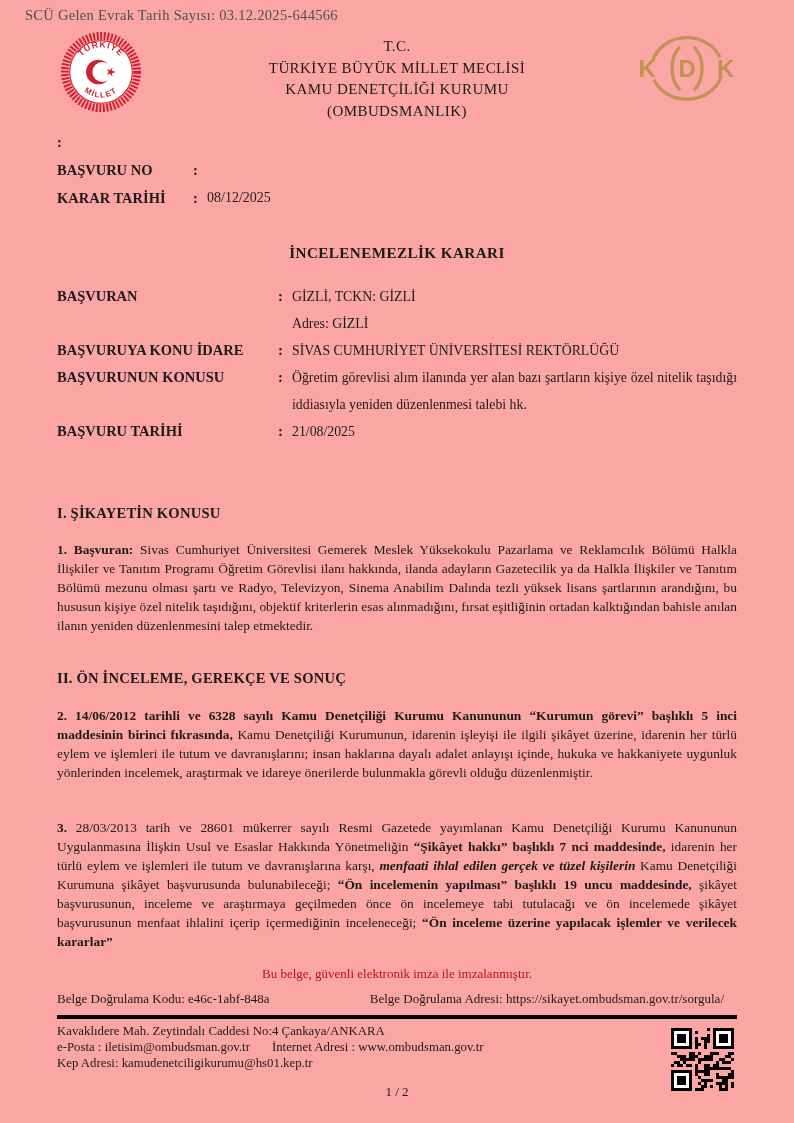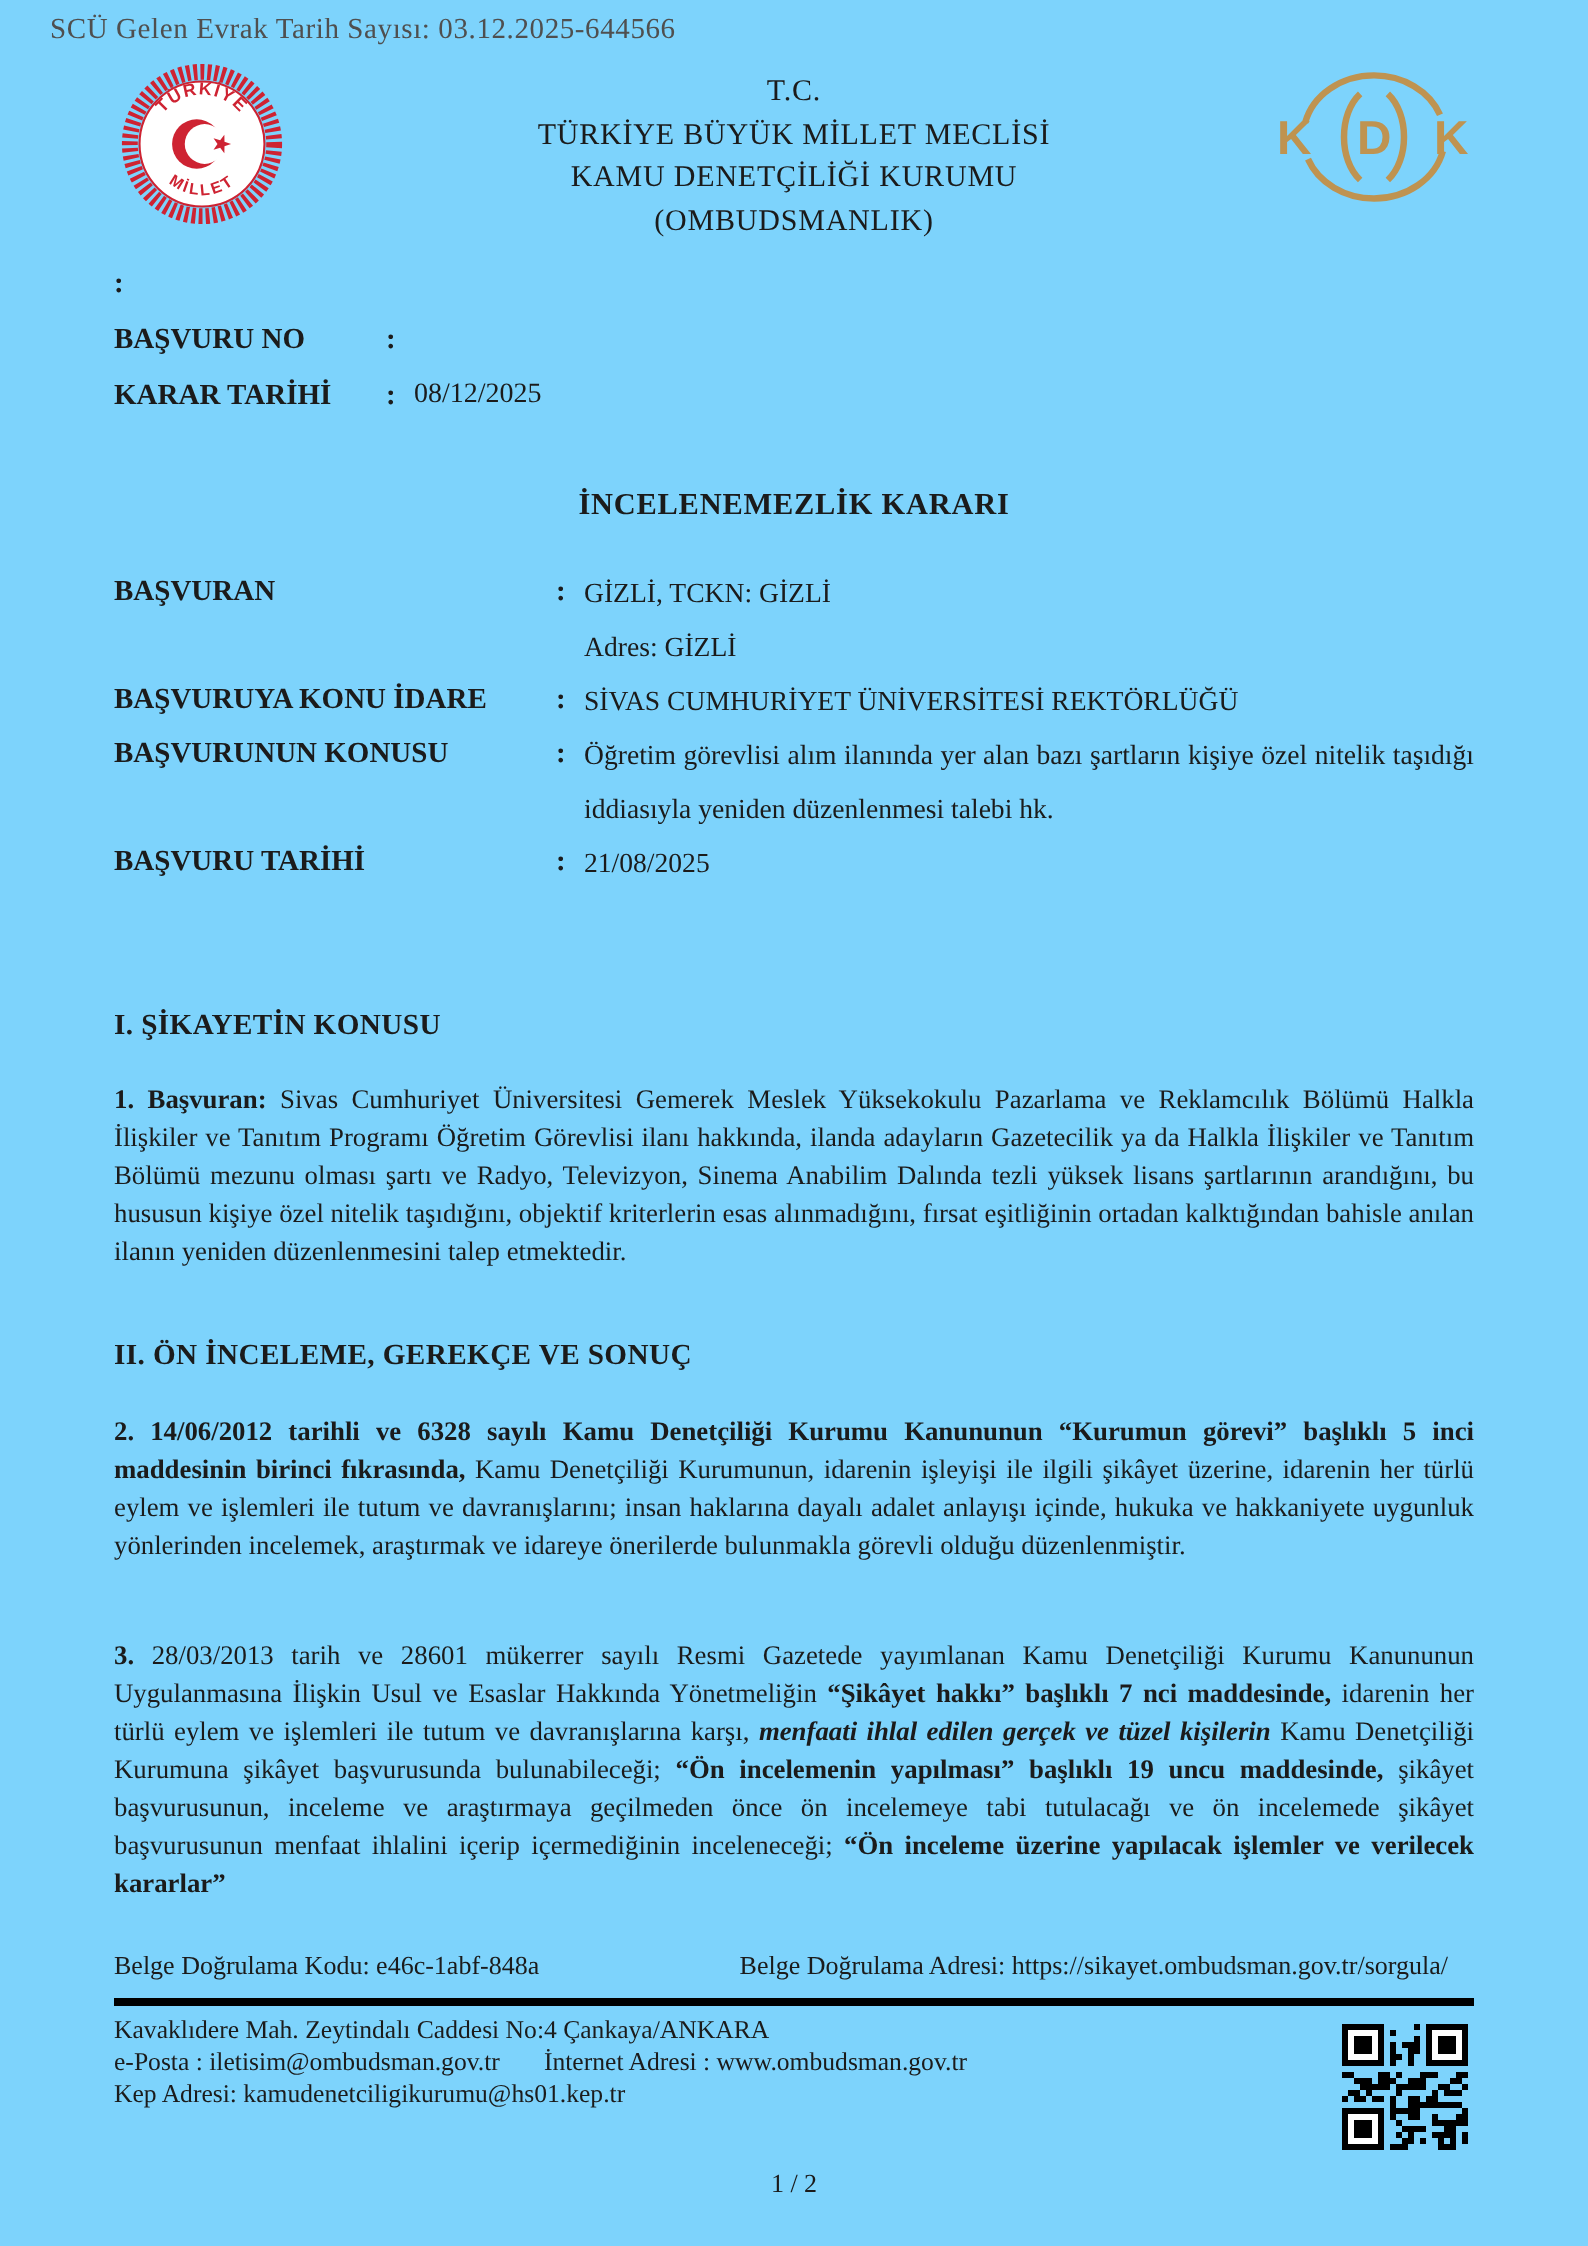--- a/index.html
+++ b/index.html
@@ -1,19 +1,19 @@
 <!DOCTYPE html>
 <html lang="tr"><head>
 <meta charset="utf-8">
 <style>
   html,body{margin:0;padding:0;background:#fff;}
   .page{
     position:relative;
     width:794px;height:1123px;
-    background:#7dd3fc;
+    background:#fca5a5;
     overflow:hidden;
     font-family:"Liberation Serif","DejaVu Serif",serif;
     color:#1b1b1b;
   }
   .abs{position:absolute;left:57px;right:57px;}
 
   
   .stamp{position:absolute;left:25px;top:7px;font-size:14.5px;color:#4f4f4f;letter-spacing:.3px;}
 
   
@@ -157,20 +157,21 @@
 
   <p class="abs par p1"><span class="b">1. Başvuran: </span><span>Sivas Cumhuriyet Üniversitesi Gemerek Meslek Yüksekokulu Pazarlama ve Reklamcılık Bölümü Halkla İlişkiler ve Tanıtım Programı Öğretim Görevlisi ilanı hakkında, ilanda adayların Gazetecilik ya da Halkla İlişkiler ve Tanıtım Bölümü mezunu olması şartı ve Radyo, Televizyon, Sinema Anabilim Dalında tezli yüksek lisans şartlarının arandığını, bu hususun kişiye özel nitelik taşıdığını, objektif kriterlerin esas alınmadığını, fırsat eşitliğinin ortadan kalktığından bahisle anılan ilanın yeniden düzenlenmesini talep etmektedir.</span></p>
 
   <div class="abs sec-head s2h">II. ÖN İNCELEME, GEREKÇE VE SONUÇ</div>
 
   <p class="abs par p2"><span class="b">2. 14/06/2012 tarihli ve 6328 sayılı Kamu Denetçiliği Kurumu Kanununun “Kurumun görevi” başlıklı 5 inci maddesinin birinci fıkrasında, </span><span>Kamu Denetçiliği Kurumunun, idarenin işleyişi ile ilgili şikâyet üzerine, idarenin her türlü eylem ve işlemleri ile tutum ve davranışlarını; insan haklarına dayalı adalet anlayışı içinde, hukuka ve hakkaniyete uygunluk yönlerinden incelemek, araştırmak ve idareye önerilerde bulunmakla görevli olduğu düzenlenmiştir.</span></p>
 
   <p class="abs par p3"><span class="b">3. </span><span>28/03/2013 tarih ve 28601 mükerrer sayılı Resmi Gazetede yayımlanan Kamu Denetçiliği Kurumu Kanununun Uygulanmasına İlişkin Usul ve Esaslar Hakkında Yönetmeliğin </span><span class="b">“Şikâyet hakkı” başlıklı 7 nci maddesinde, </span><span>idarenin her türlü eylem ve işlemleri ile tutum ve davranışlarına karşı, </span><span class="bi">menfaati ihlal edilen gerçek ve tüzel kişilerin </span><span>Kamu Denetçiliği Kurumuna şikâyet başvurusunda bulunabileceği; </span><span class="b">“Ön incelemenin yapılması” başlıklı 19 uncu maddesinde, </span><span>şikâyet başvurusunun, inceleme ve araştırmaya geçilmeden önce ön incelemeye tabi tutulacağı ve ön incelemede şikâyet başvurusunun menfaat ihlalini içerip içermediğinin inceleneceği; </span><span class="b">“Ön inceleme üzerine yapılacak işlemler ve verilecek kararlar”</span></p>
 
   <div class="abs footer">
+    <div class="sig-note">Bu belge, güvenli elektronik imza ile imzalanmıştır.</div>
     <div class="verify-row">
       <span class="vcode">Belge Doğrulama Kodu: e46c-1abf-848a</span>
       <span>Belge Doğrulama Adresi: https://sikayet.ombudsman.gov.tr/sorgula/</span>
     </div>
     <div class="rule"></div>
     <div class="footer-cols">
       <div class="contact">
         <div>Kavaklıdere Mah. Zeytindalı Caddesi No:4 Çankaya/ANKARA</div>
         <div><span>e-Posta : iletisim@ombudsman.gov.tr</span><span class="gap">İnternet Adresi : www.ombudsman.gov.tr</span></div>
         <div>Kep Adresi: kamudenetciligikurumu@hs01.kep.tr</div>

